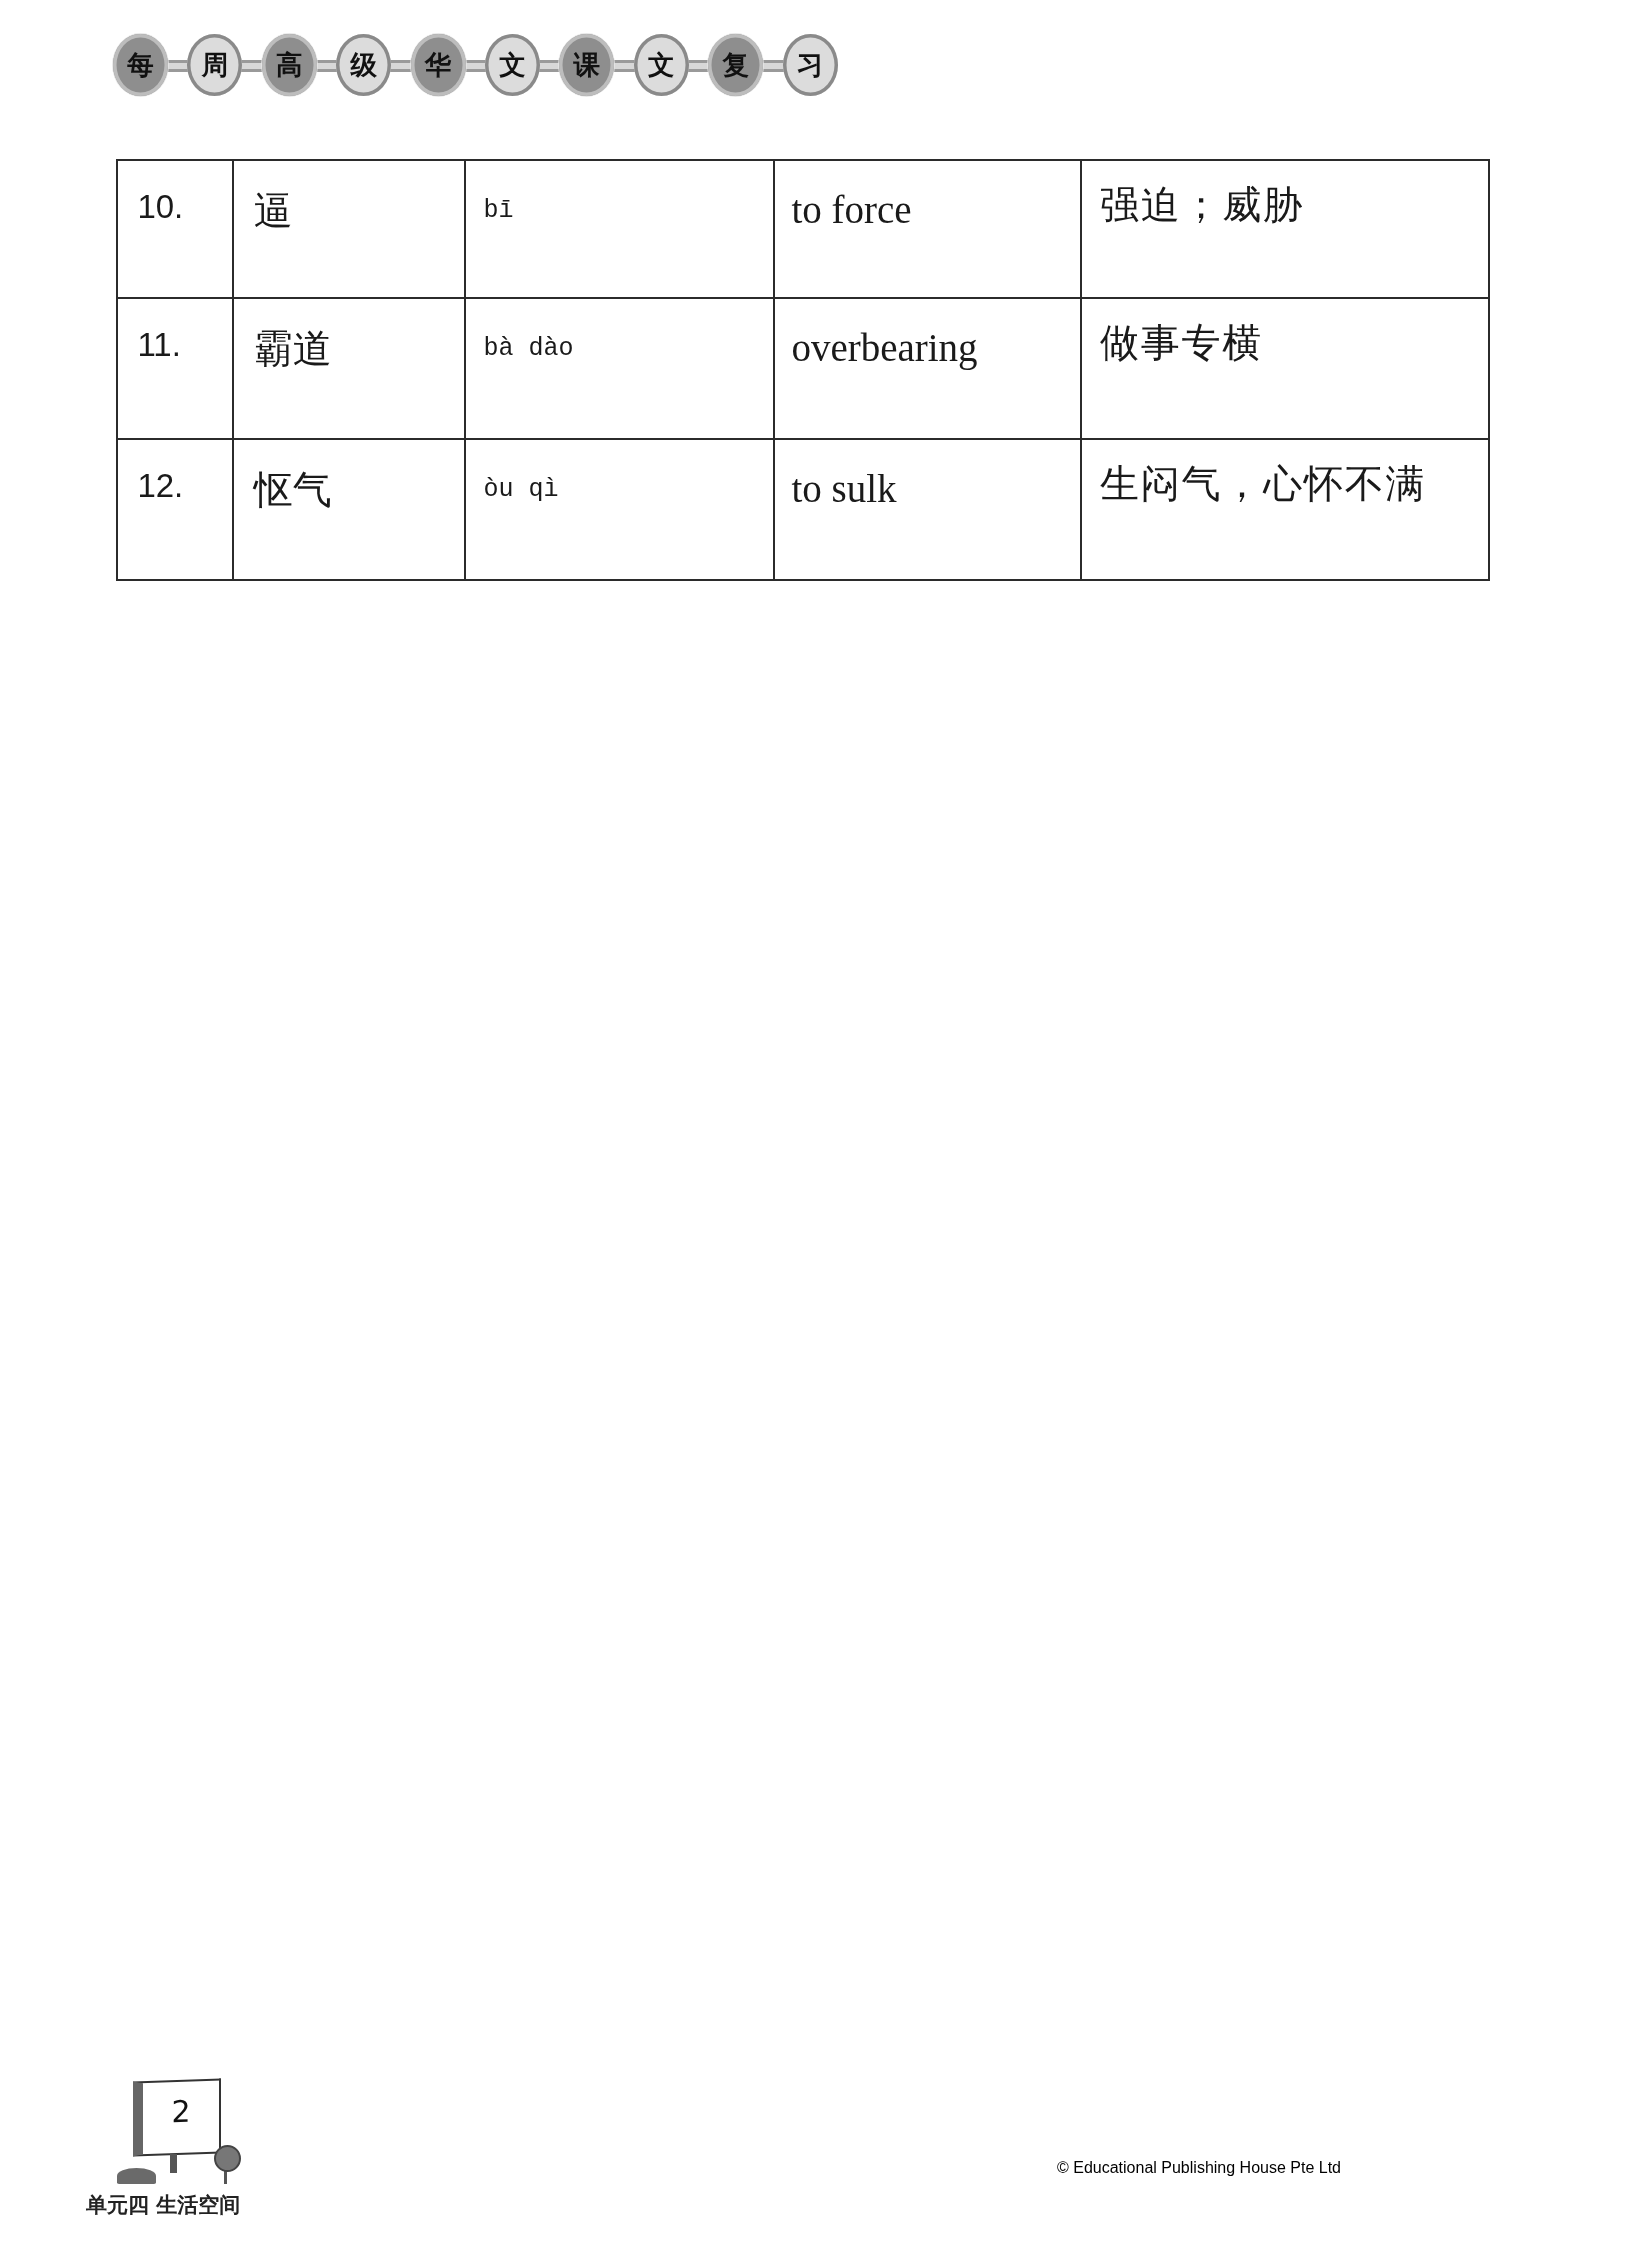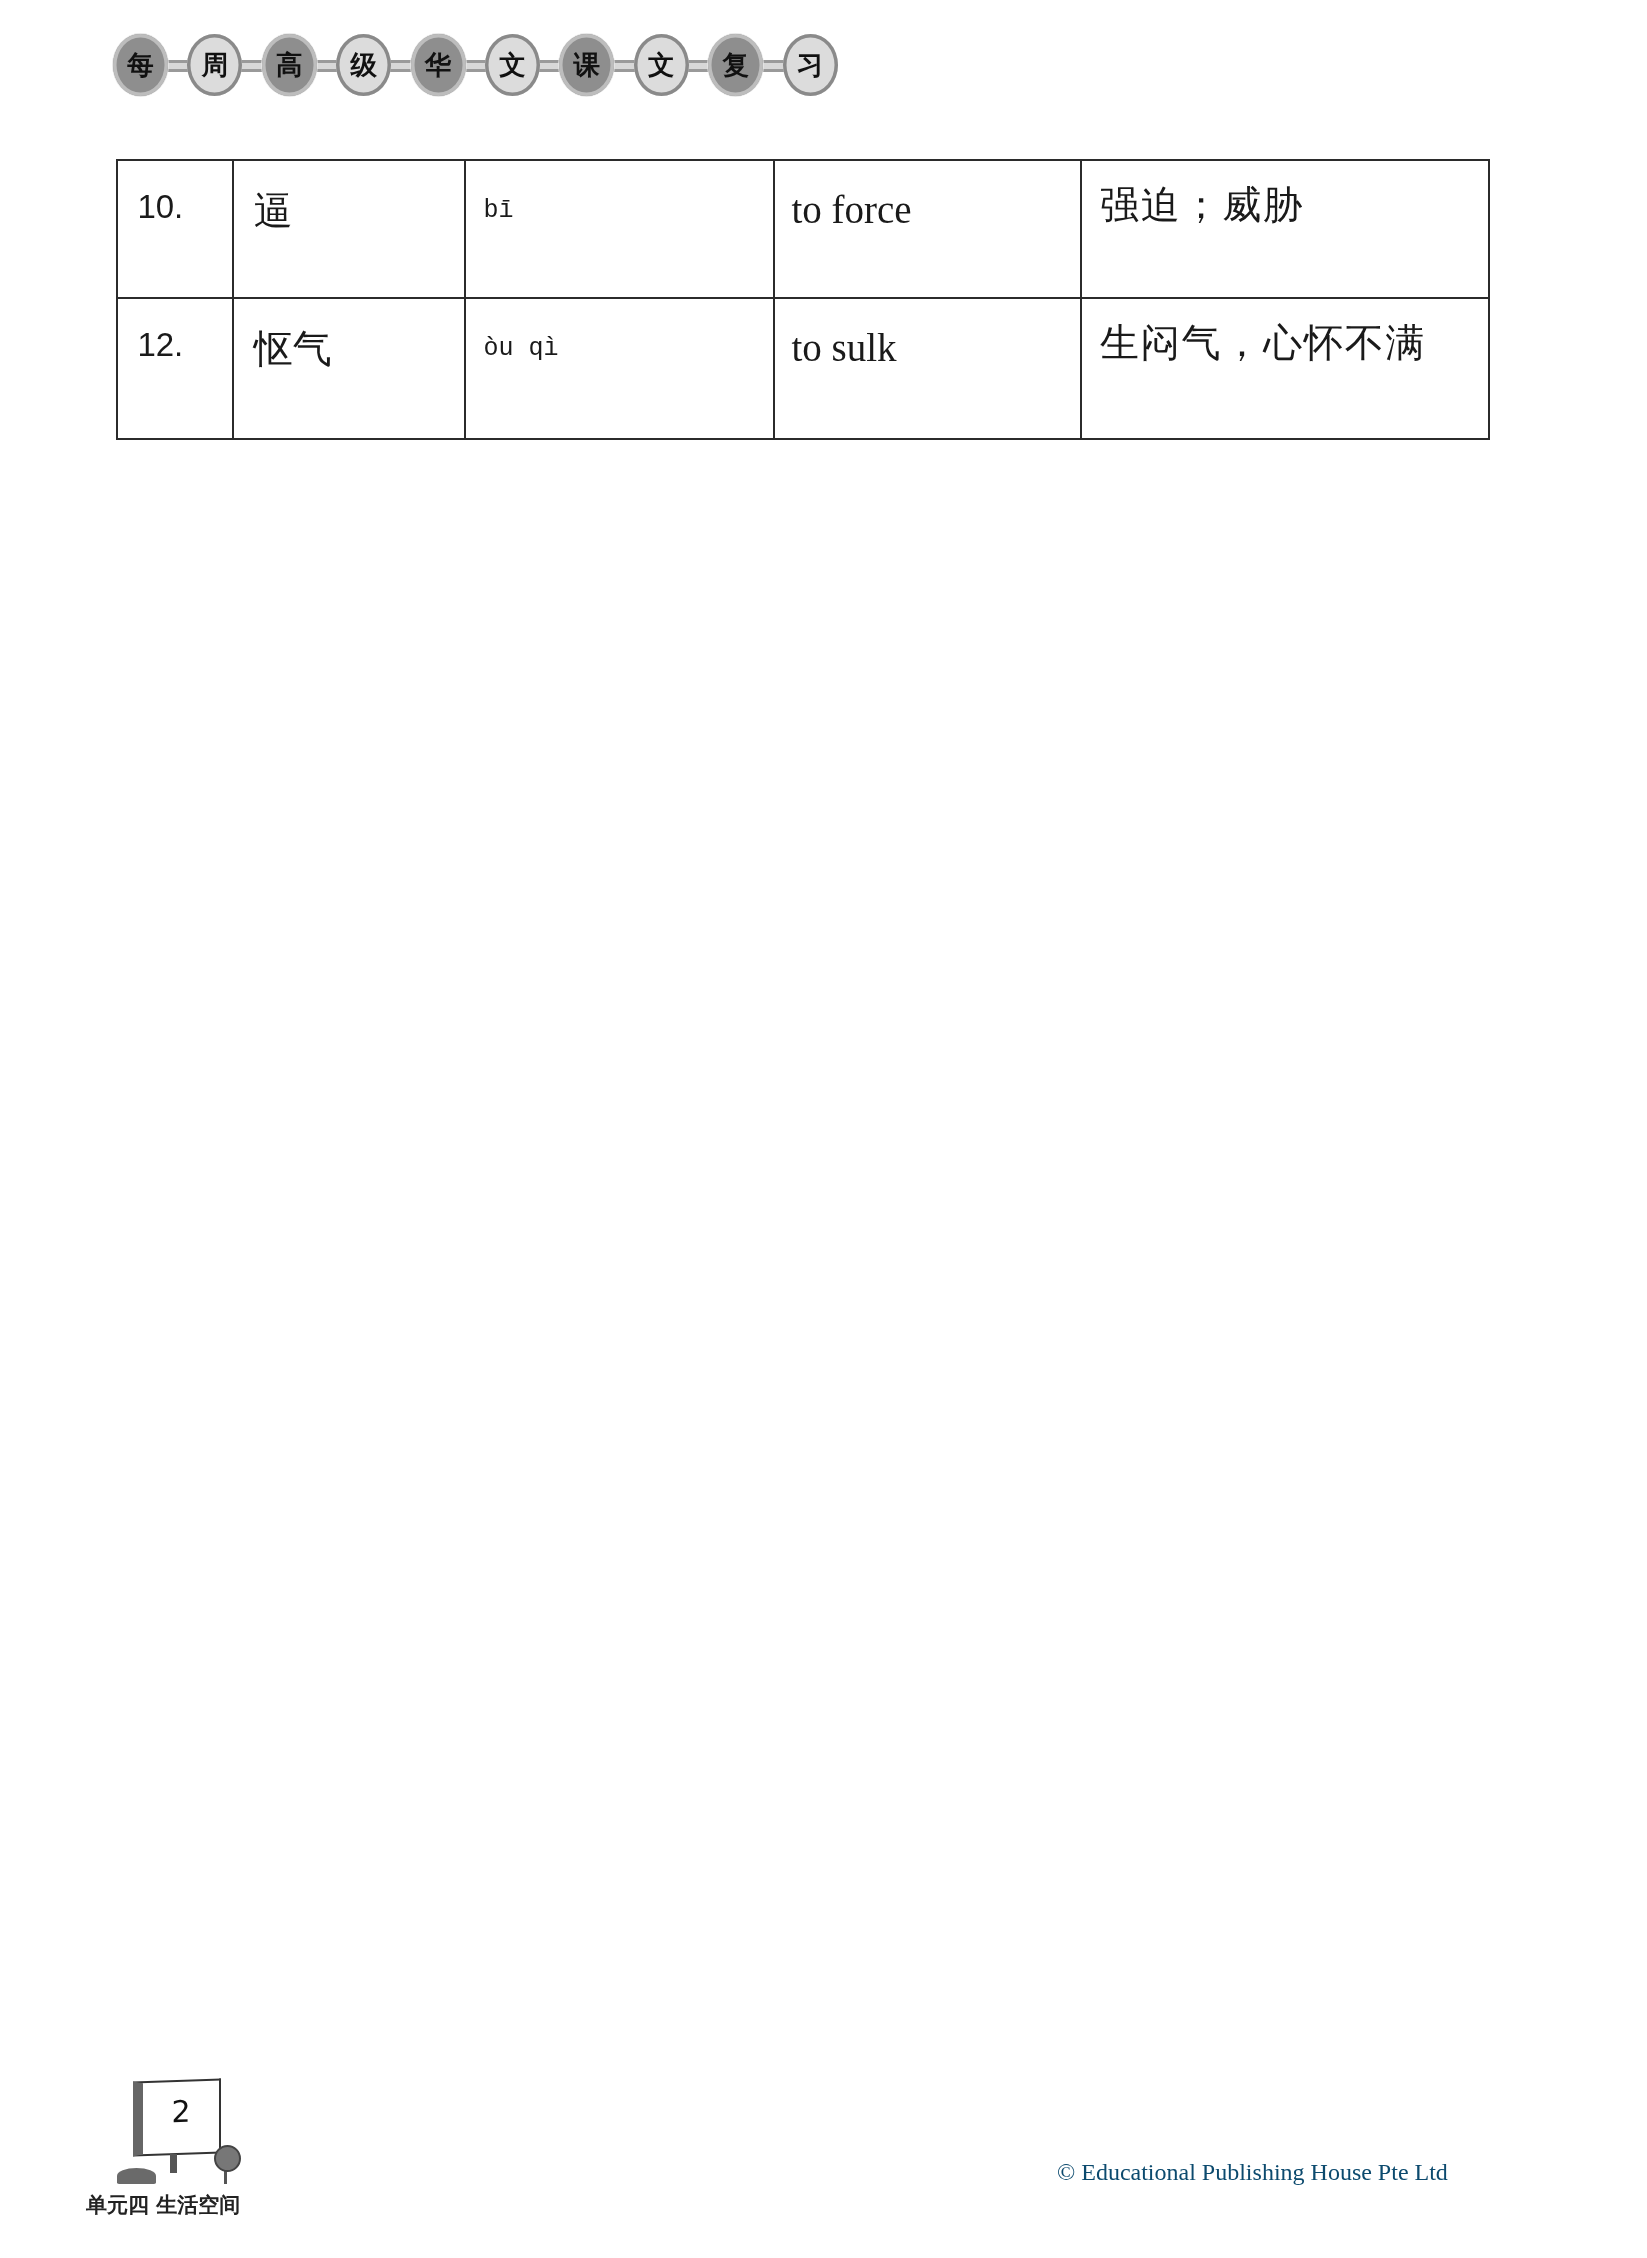--- a/index.html
+++ b/index.html
@@ -23,21 +23,21 @@
   tr.r1 td { height:101px; } tr.r2 td { height:104px; } tr.r3 td { height:104px; }
   tr.r4 td { height:146px; } tr.r5 td { height:148px; }
   .footer-logo { position:absolute; left:106px; top:2073px; width:150px; height:115px; }
   .sign { position:absolute; left:26.5px; top:7px; width:76px; height:71px; background:#fff; border:2.6px solid #333; border-left:10.6px solid #666; transform:skewY(-2deg); }
   .sign-num { position:absolute; left:0; right:0; top:12.4px; text-align:center; font-family:"DejaVu Sans", sans-serif; font-size:30px; color:#111; }
   .post { position:absolute; left:64px; top:81px; width:7px; height:19.4px; background:#555; }
   .grass { position:absolute; left:10.6px; top:95px; width:39px; height:16px; background:#6a6a6a; border-radius:50% 50% 10% 10%; }
   .flower { position:absolute; left:108px; top:72px; width:23px; height:23px; border-radius:50%; background:#777; border:2.6px solid #444; }
   .stem { position:absolute; left:118px; top:95px; width:2.6px; height:16px; background:#555; }
   .unit-label { position:absolute; left:86px; top:2191px; font-family:"DejaVu Sans", sans-serif; font-size:21px; font-weight:bold; color:#222; }
-  .copyright { position:absolute; left:1057px; top:2159px; font-family:Liberation Serif, serif; font-size:24px; color:#0c4a6e; }
+  .copyright { position:absolute; left:1057px; top:2159px; font-family:Liberation Sans, sans-serif; font-size:16px; color:#000000; }
 </style>
 </head>
 <body>
 
 <div class="header-beads">
   <div class="bead-rail"></div>
   <div class="beads">
     <div class="bead dark">每</div>
     <div class="bead light">周</div>
     <div class="bead dark">高</div>
@@ -53,20 +53,27 @@
 
 <table class="vocab">
   <tbody>
       <tr class="r1">
     <td class="c-num">10.</td>
     <td class="c-word">逼</td>
     <td class="c-pinyin">bī</td>
     <td class="c-eng">to force</td>
     <td class="c-def">强迫；威胁</td>
   </tr>
+  <tr class="r2">
+    <td class="c-num">11.</td>
+    <td class="c-word">霸道</td>
+    <td class="c-pinyin">bà dào</td>
+    <td class="c-eng">overbearing</td>
+    <td class="c-def">做事专横</td>
+  </tr>
   <tr class="r3">
     <td class="c-num">12.</td>
     <td class="c-word">怄气</td>
     <td class="c-pinyin">òu qì</td>
     <td class="c-eng">to sulk</td>
     <td class="c-def">生闷气，心怀不满</td>
   </tr>
 </tbody>
   </table>
 

